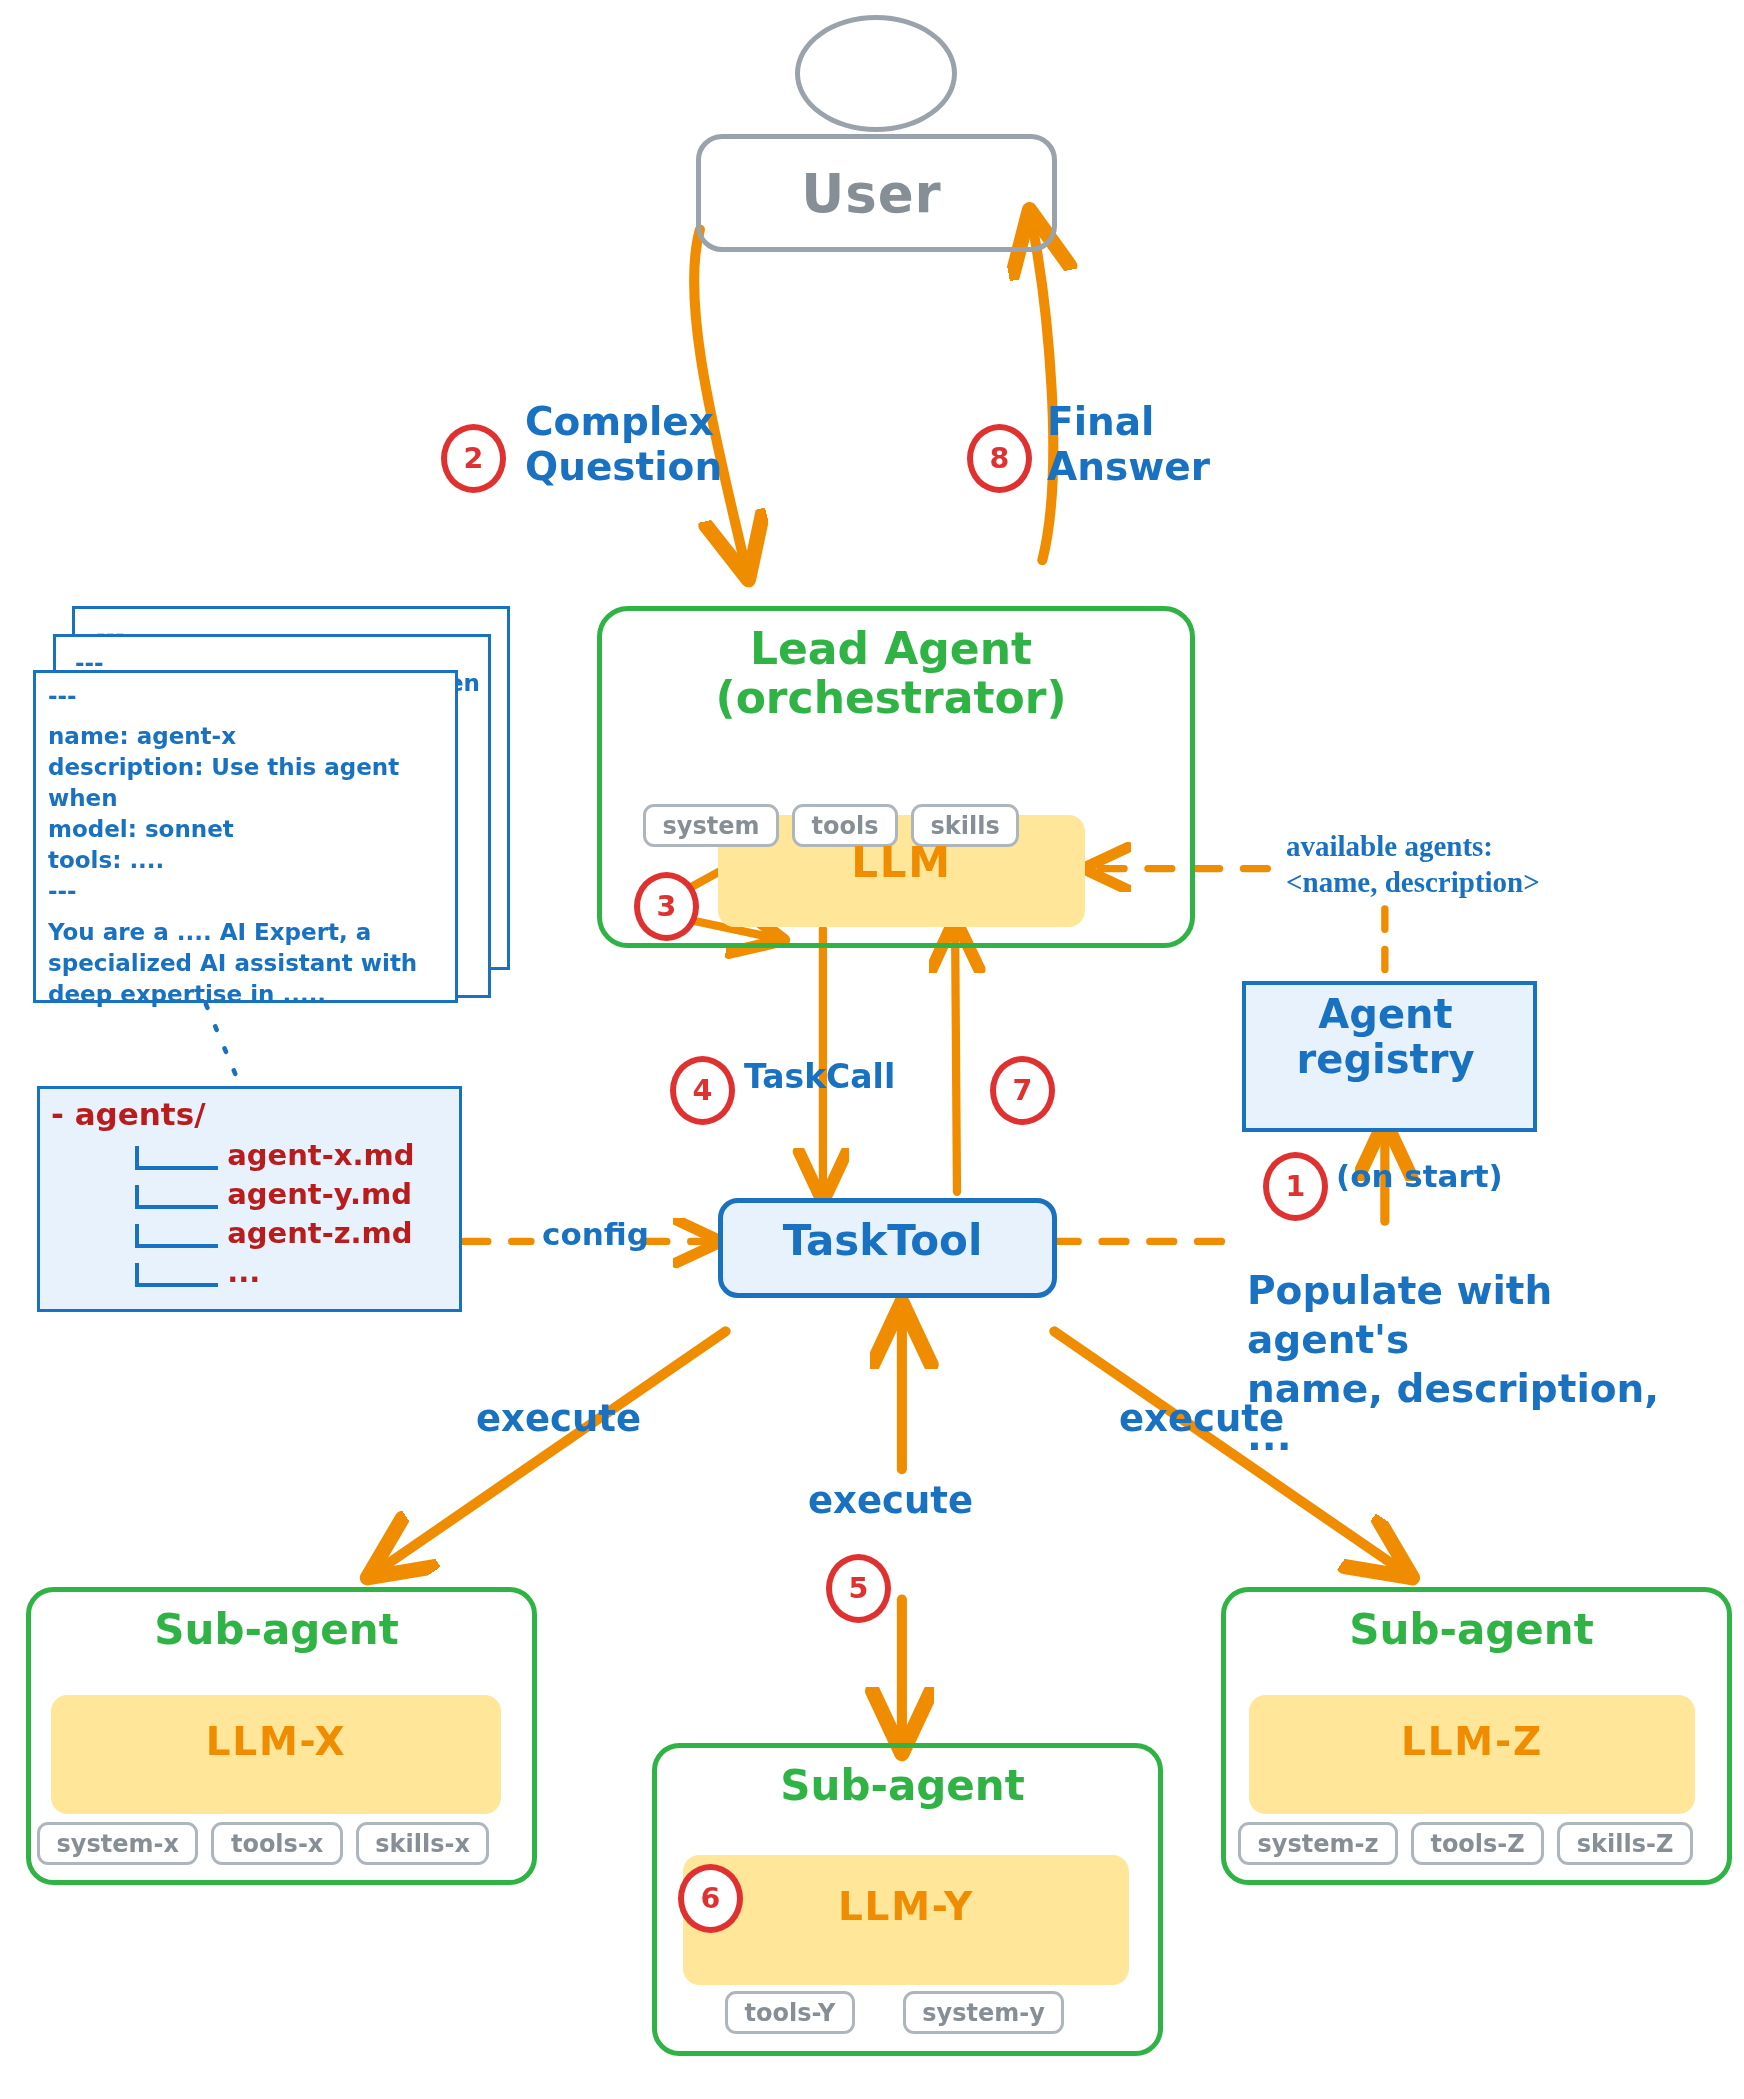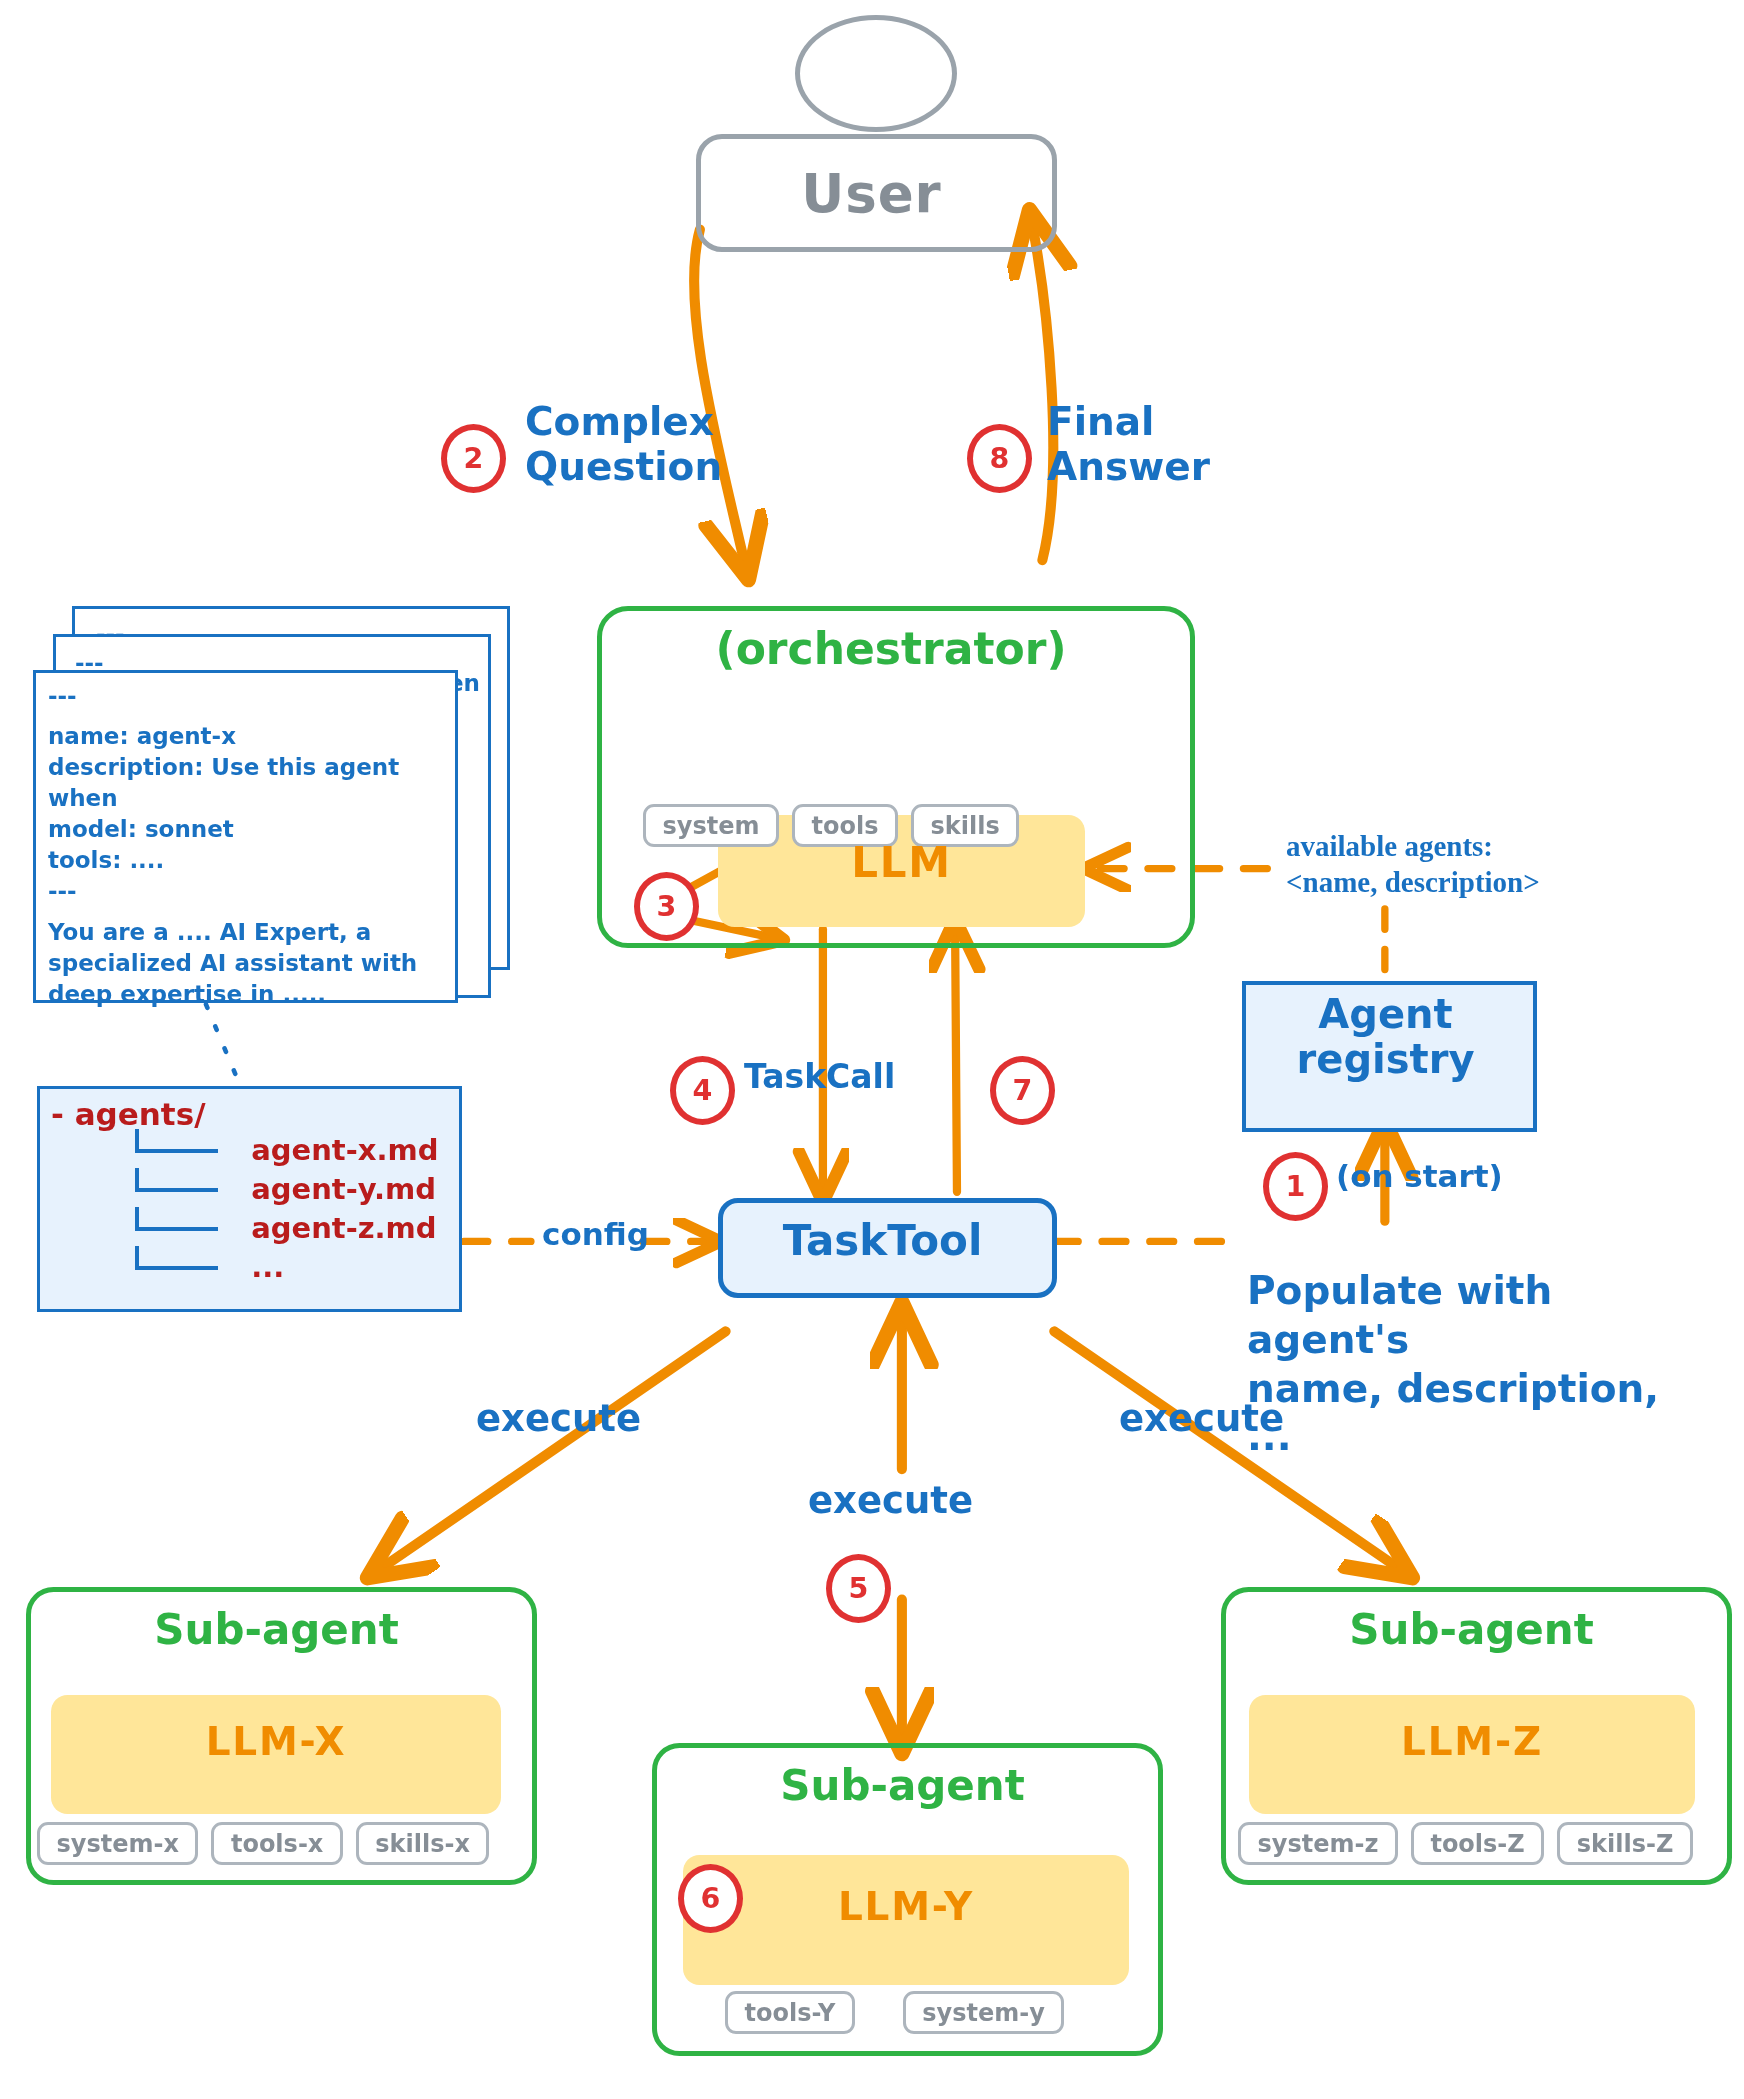--- a/index.html
+++ b/index.html
@@ -84,21 +84,21 @@
   #md-en-2{left:419px;top:709px;}
   #md-en-3{left:448px;top:670px;}
 
   
   #agents-tree{
     left:37px;top:1086px;width:419px;height:220px;
     background:#e7f2fd;border:3.7px solid #1971c2;
   }
   #agents-tree-body{left:51px;top:1097px;width:404px;color:#b91c1c;font-weight:700;}
   #agents-tree-root{font-size:31px;line-height:1.1;}
-  .tree-row{display:flex;align-items:center;height:39px;margin-left:84px;gap:24px;}
+  .tree-row{display:flex;align-items:flex-end;height:39px;margin-left:84px;}
   .tree-branch{
     width:79px;height:20px;border-left:4.6px solid #1971c2;border-bottom:4.6px solid #1971c2;
     margin-top:-18.4px;margin-right:9.2px;
   }
   .tree-name{font-size:29px;line-height:1;}
 
   
   .subagent{border:5.5px solid #2fb344;border-radius:27.5px;}
   .sub-title{font-size:42px;color:#2fb344;text-align:center;}
   .sub-llm{background:#ffe699;border-radius:16.5px;}
@@ -235,20 +235,21 @@
       <span class="tree-name">agent-z.md</span>
     </div>
     <div class="tree-row">
       <span class="tree-branch"></span>
       <span class="tree-name">...</span>
     </div>
   </div>
 
   <div class="abs" id="lead-agent"></div>
   <div class="abs hand" id="lead-title">
+    <div>Lead Agent</div>
     <div>(orchestrator)</div>
   </div>
   <div class="abs" id="llm-box"></div>
   <div class="abs pillrow" id="lead-pills">
     <span class="pill hand">system</span>
     <span class="pill hand">tools</span>
     <span class="pill hand">skills</span>
   </div>
   <div class="abs hand" id="llm-label">LLM</div>
 

